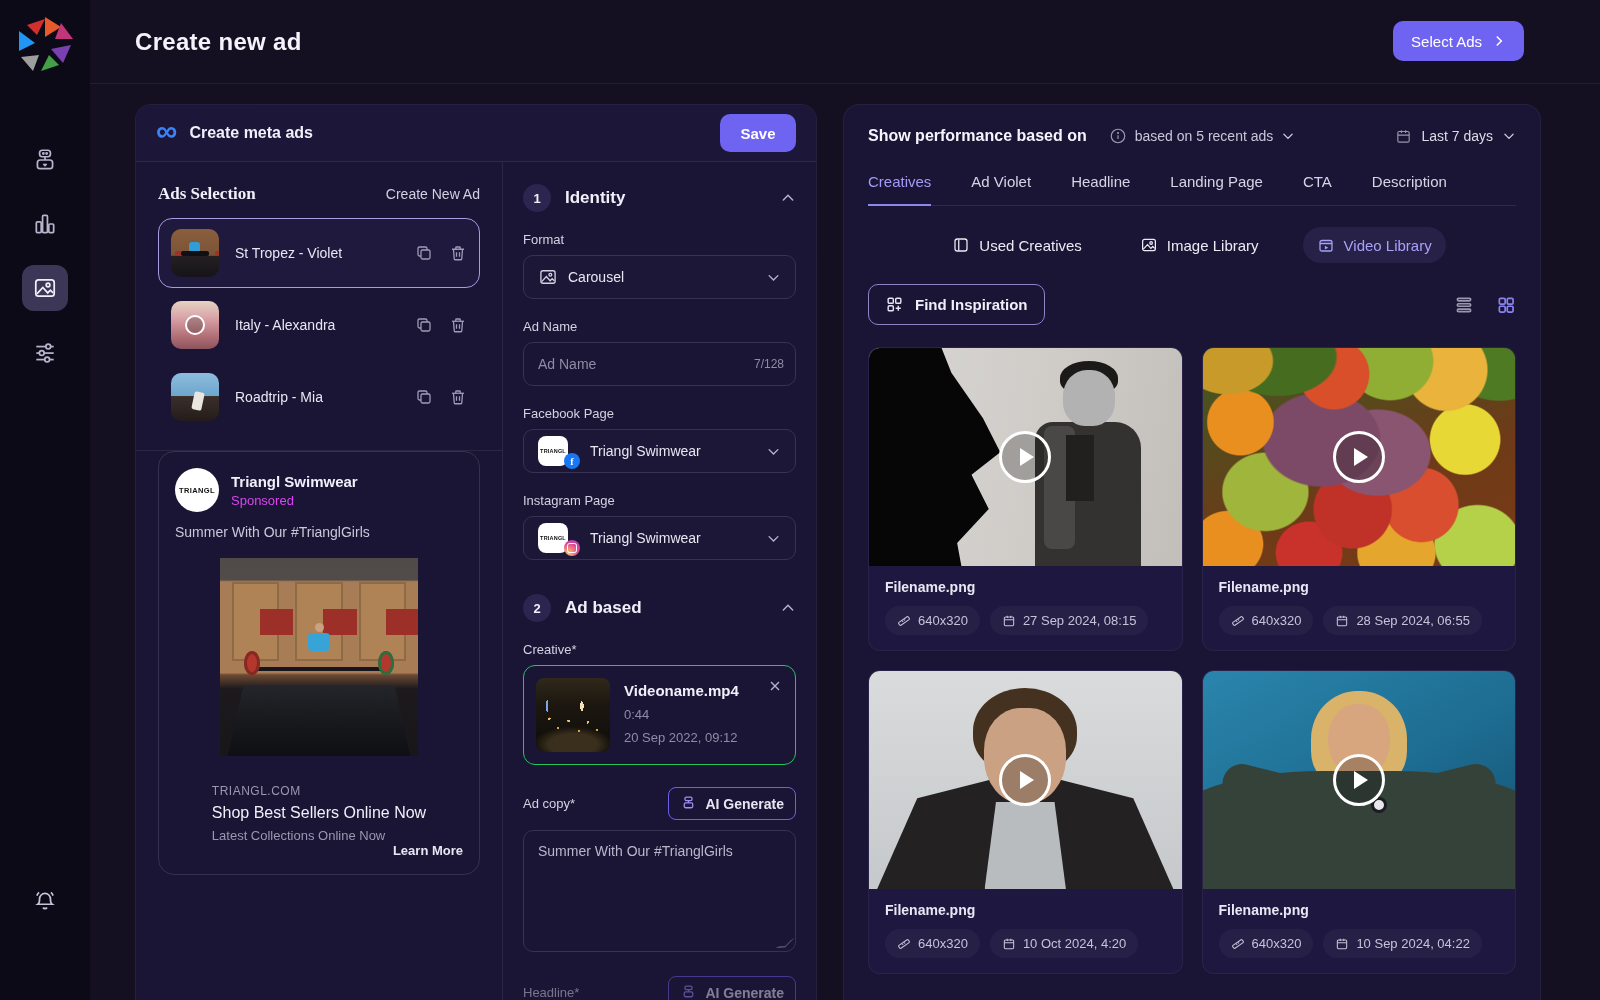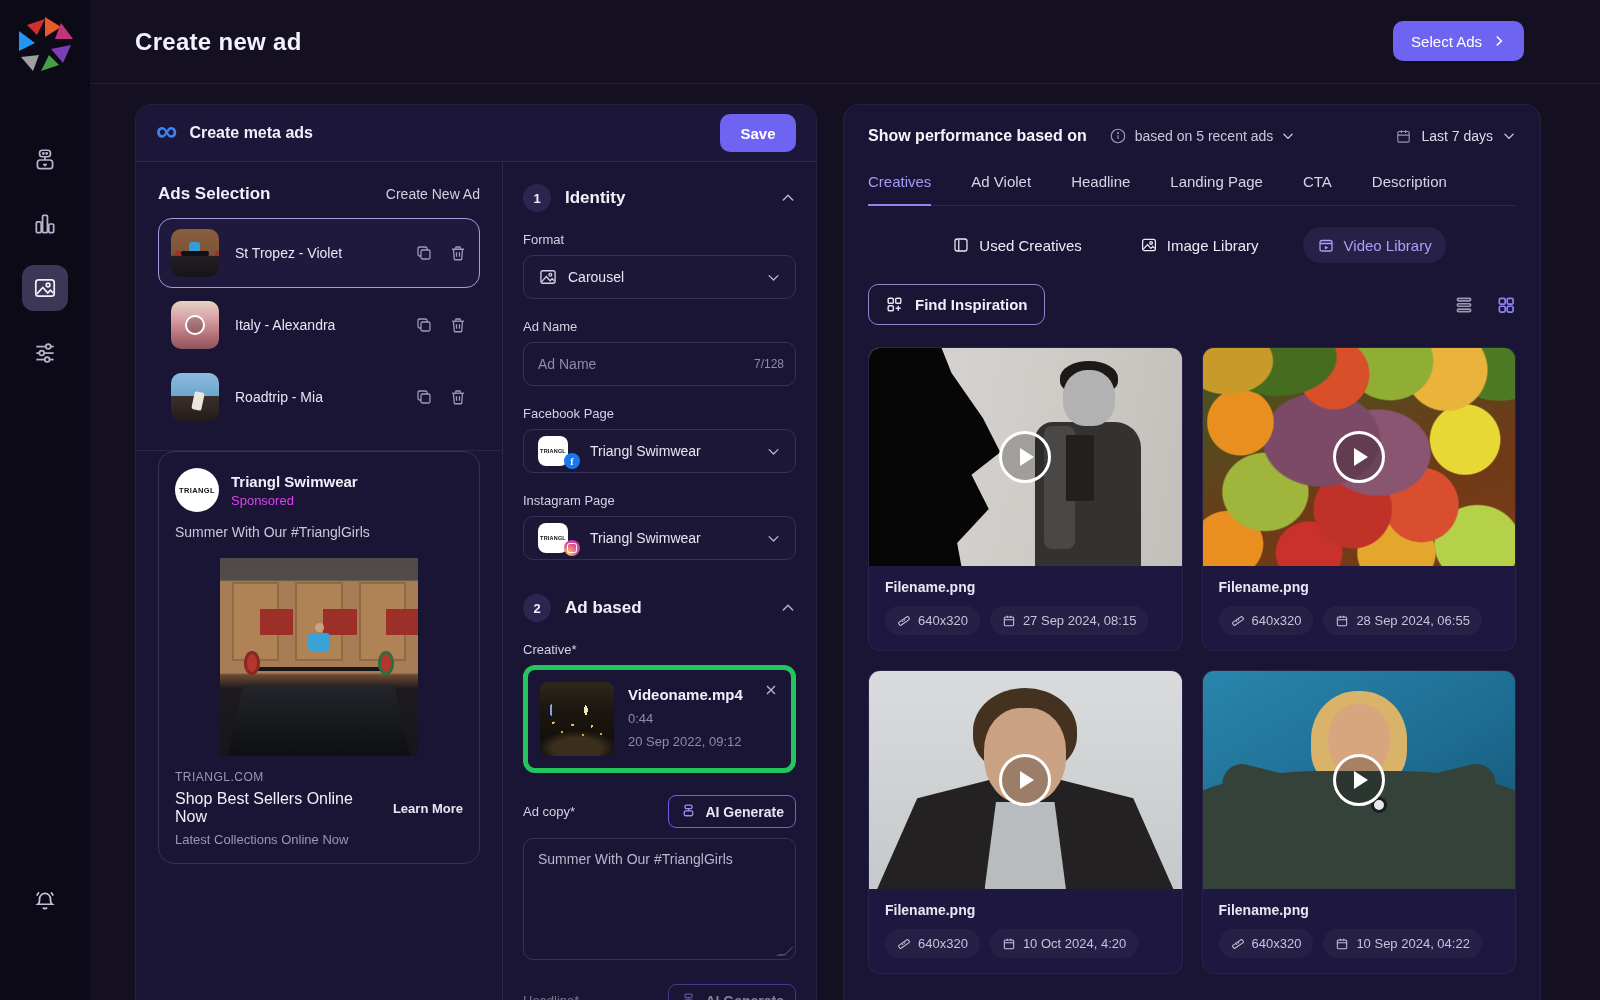--- a/index.html
+++ b/index.html
@@ -37,21 +37,21 @@
     border-bottom:1px solid rgba(255,255,255,.08); background:#1c1738; }
   .meta-logo { color:#3b82f6; font-size:30px; font-weight:700; line-height:1; margin-right:12px; margin-top:-4px; }
   .meta-card-title { font-size:16px; font-weight:700; color:#f1effa; }
   .save-btn { margin-left:auto; width:76px; height:38px; background:#6f63f2; border:none; border-radius:10px;
     color:#fff; font-size:15px; font-weight:700; cursor:pointer; font-family:inherit; }
   .meta-card-body { display:flex; height:calc(100% - 57px); }
   .ads-col { width:367px; border-right:1px solid rgba(255,255,255,.08); padding:22px; }
   .form-col { flex:1; padding:22px 20px; position:relative; }
 
   .ads-sel-head { display:flex; align-items:center; justify-content:space-between; margin-bottom:14px; }
-  .ads-sel-title { font-size:17px; font-weight:700; color:#f1effa; }
+  .ads-sel-title { font-size:17px; font-weight:700; color:#f1effa;font-family:Liberation Serif, serif; }
   .create-new-ad { font-size:14px; color:#d2cfe2; cursor:pointer; }
   .ad-item { display:flex; align-items:center; height:70px; padding:10px 12px; border-radius:14px;
     border:1.5px solid transparent; cursor:pointer; margin-bottom:2px; }
   .ad-item.selected { border-color:#a59de0; background:rgba(131,122,240,.05); }
   .ad-thumb { width:48px; height:48px; border-radius:10px; margin-right:16px; position:relative; overflow:hidden; flex:none; }
   .ad-item-name { font-size:14px; color:#e8e6f2;text-align:center; }
   .ad-item-actions { margin-left:auto; display:flex; gap:16px; color:#9playce; color:#a09cb8; }
   .icon-btn { background:none; border:none; color:#a09cb8; cursor:pointer; padding:0; }
 
   .thumb-gym { background:linear-gradient(180deg,#8a5f3e 0%,#7c5336 55%,#241f21 56%,#16141a 100%); }
@@ -74,21 +74,21 @@
   .preview-img { width:198px; height:198px; margin:18px auto 0; position:relative; overflow:hidden;
     background:linear-gradient(180deg,#504a48 0%,#514b49 11%,#a87c54 12%,#a87c54 58%,#6d4a33 59%,#1d1a1d 66%,#191619 100%); }
   .preview-img .patch { position:absolute; top:26%; width:17%; height:13%; background:#9c3029; }
   .preview-img .panel { position:absolute; top:12%; width:24%; height:40%; background:#b08357; box-shadow:inset 0 0 0 2px rgba(80,60,40,.35); }
   .preview-img .mat { position:absolute; left:8%; bottom:0; width:84%; height:38%; background:linear-gradient(180deg,#23252a,#0e0f13); transform:perspective(120px) rotateX(18deg); }
   .preview-img .lifter-head { position:absolute; left:48%; top:33%; width:9px; height:9px; border-radius:50%; background:#caa183; }
   .preview-img .lifter-body { position:absolute; left:44.5%; top:38%; width:22px; height:18px; border-radius:4px; background:#38a3d6; }
   .preview-img .bar { position:absolute; left:17%; top:55%; width:66%; height:4px; background:#15151a; }
   .preview-img .plateL { position:absolute; left:12%; top:47%; width:16px; height:24px; border-radius:50%; background:#b5362c; box-shadow:inset 0 0 0 3px #842a22; }
   .preview-img .plateR { position:absolute; right:12%; top:47%; width:16px; height:24px; border-radius:50%; background:#b5362c; box-shadow:inset 0 0 0 3px #2c6e3e; }
-  .preview-footer { display:flex; align-items:center; margin-top:14px; }
+  .preview-footer { display:flex; align-items:center; margin-top:28px;flex-direction:column; }
   .pf-domain { font-size:12px; color:#9b97b0; letter-spacing:.5px; }
   .pf-headline { font-size:16px; color:#f1effa; margin-top:6px; }
   .pf-sub { font-size:13px; color:#9b97b0; margin-top:6px; }
   .learn-more { margin-left:auto; font-size:13px; font-weight:700; color:#e8e6f2; cursor:pointer; white-space:nowrap; padding-left:10px; }
 
   
   .section-head { display:flex; align-items:center; gap:14px; margin-bottom:6px; }
   .step-circle { width:28px; height:28px; border-radius:50%; background:#2b2550; color:#f1effa;
     font-size:13px; font-weight:700; display:flex; align-items:center; justify-content:center; }
   .section-title { font-size:17px; font-weight:700; color:#f1effa; }
@@ -105,21 +105,21 @@
   .f-counter { position:absolute; right:12px; top:50%; transform:translateY(-50%); font-size:12px; color:#8f8ba6; }
   .avatar-sq { width:30px; height:30px; border-radius:8px; background:#fff; color:#111; position:relative; flex:none;
     display:flex; align-items:center; justify-content:center; font-size:5.5px; font-weight:700; letter-spacing:.2px; }
   .badge-dot { position:absolute; right:-5px; bottom:-5px; width:16px; height:16px; border-radius:50%;
     display:flex; align-items:center; justify-content:center; }
   .badge-fb { background:#1877f2; color:#fff; font-size:10px; font-weight:700; font-family:"Liberation Serif",serif; }
   .badge-ig { background:radial-gradient(circle at 30% 80%, #fdc468, #df4996 55%, #9f3bbf); }
   .badge-ig::before { content:""; width:8px; height:8px; border:1.4px solid #fff; border-radius:2.5px; }
 
   .sec2 { margin-top:34px; }
-  .creative-card { border:5px solid #22c55e; border-radius:12px; padding:12px; display:flex; gap:14px; position:relative; margin-top:2px; }
+  .creative-card { border:1px solid #22c55e; border-radius:12px; padding:12px; display:flex; gap:14px; position:relative; margin-top:2px; }
   .creative-thumb { width:74px; height:74px; border-radius:8px; flex:none; position:relative; overflow:hidden;
     background:linear-gradient(180deg,#30281a 0%,#1c1710 35%,#0e0b08 100%); }
   .creative-thumb::before { content:""; position:absolute; inset:0;
     background:
       radial-gradient(2px 2px at 18% 55%, #e8c26a 60%, transparent 61%),
       radial-gradient(2px 2px at 30% 68%, #d9a43b 60%, transparent 61%),
       radial-gradient(2px 2px at 44% 58%, #e8c26a 60%, transparent 61%),
       radial-gradient(2px 2px at 58% 72%, #d9a43b 60%, transparent 61%),
       radial-gradient(2px 2px at 70% 60%, #e8c26a 60%, transparent 61%),
       radial-gradient(2px 2px at 82% 70%, #d9a43b 60%, transparent 61%),

